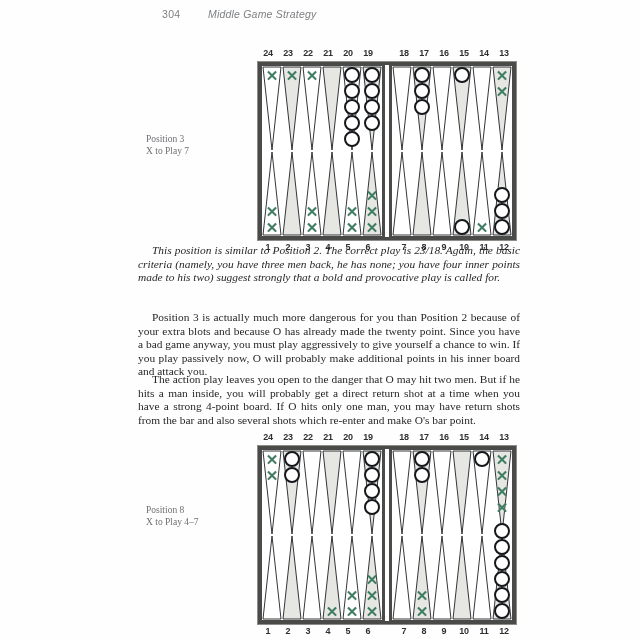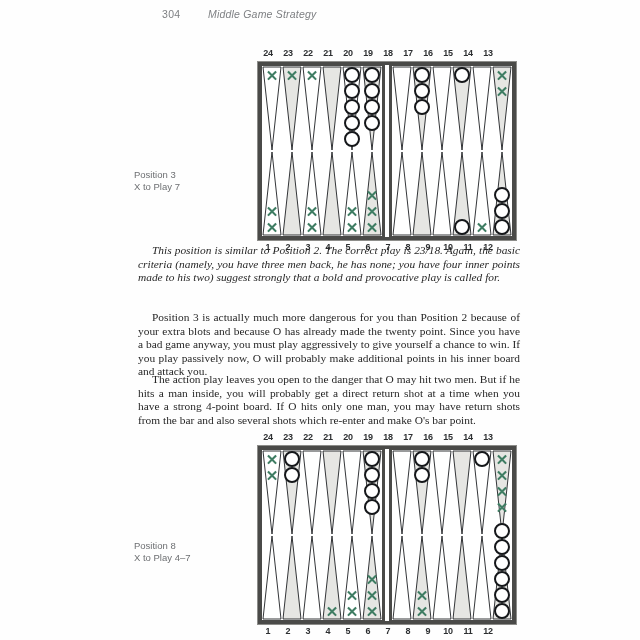--- a/index.html
+++ b/index.html
@@ -43,27 +43,26 @@
     letter-spacing: .2px;
   }
 
   
   .figure { position: absolute; }
   .fig1 { top: 48px; left: 130px; }
   .fig2 { top: 432px; left: 130px; }
 
   .caption {
     position: absolute;
-    left: 4px;
+    left: 16px;
     width: 120px;
-    font-family: Liberation Sans, sans-serif;
+    font-family: Liberation Serif, serif;
     font-size: 9.5px;
     line-height: 12px;
     color: #6d6f72;
-    margin-top: 36px;
   }
   .fig1 .caption { top: 85px; }
   .fig2 .caption { top: 72px; }
   .caption div { white-space: nowrap; }
 
   
   .board-wrap {
     position: absolute;
     left: 128px;
     top: 0;
@@ -73,21 +72,21 @@
     display: flex;
     width: 258px;
     height: 14px;
     font-family: "Liberation Sans", sans-serif;
     font-size: 9px;
     font-weight: bold;
     color: #2d2f31;
   }
   .pointnums .half { display: flex; }
   .pointnums .half.left  { width: 120px; }
-  .pointnums .half.right { width: 122px; }
+  .pointnums .half.right { width: 122px; margin-left: 16px; }
   .pointnums .pn {
     width: 20px;
     text-align: center;
     letter-spacing: -.2px;
   }
   .pointnums.bottomnums { margin-top: 2px; }
 
   .board {
     position: relative;
     width: 258px;

